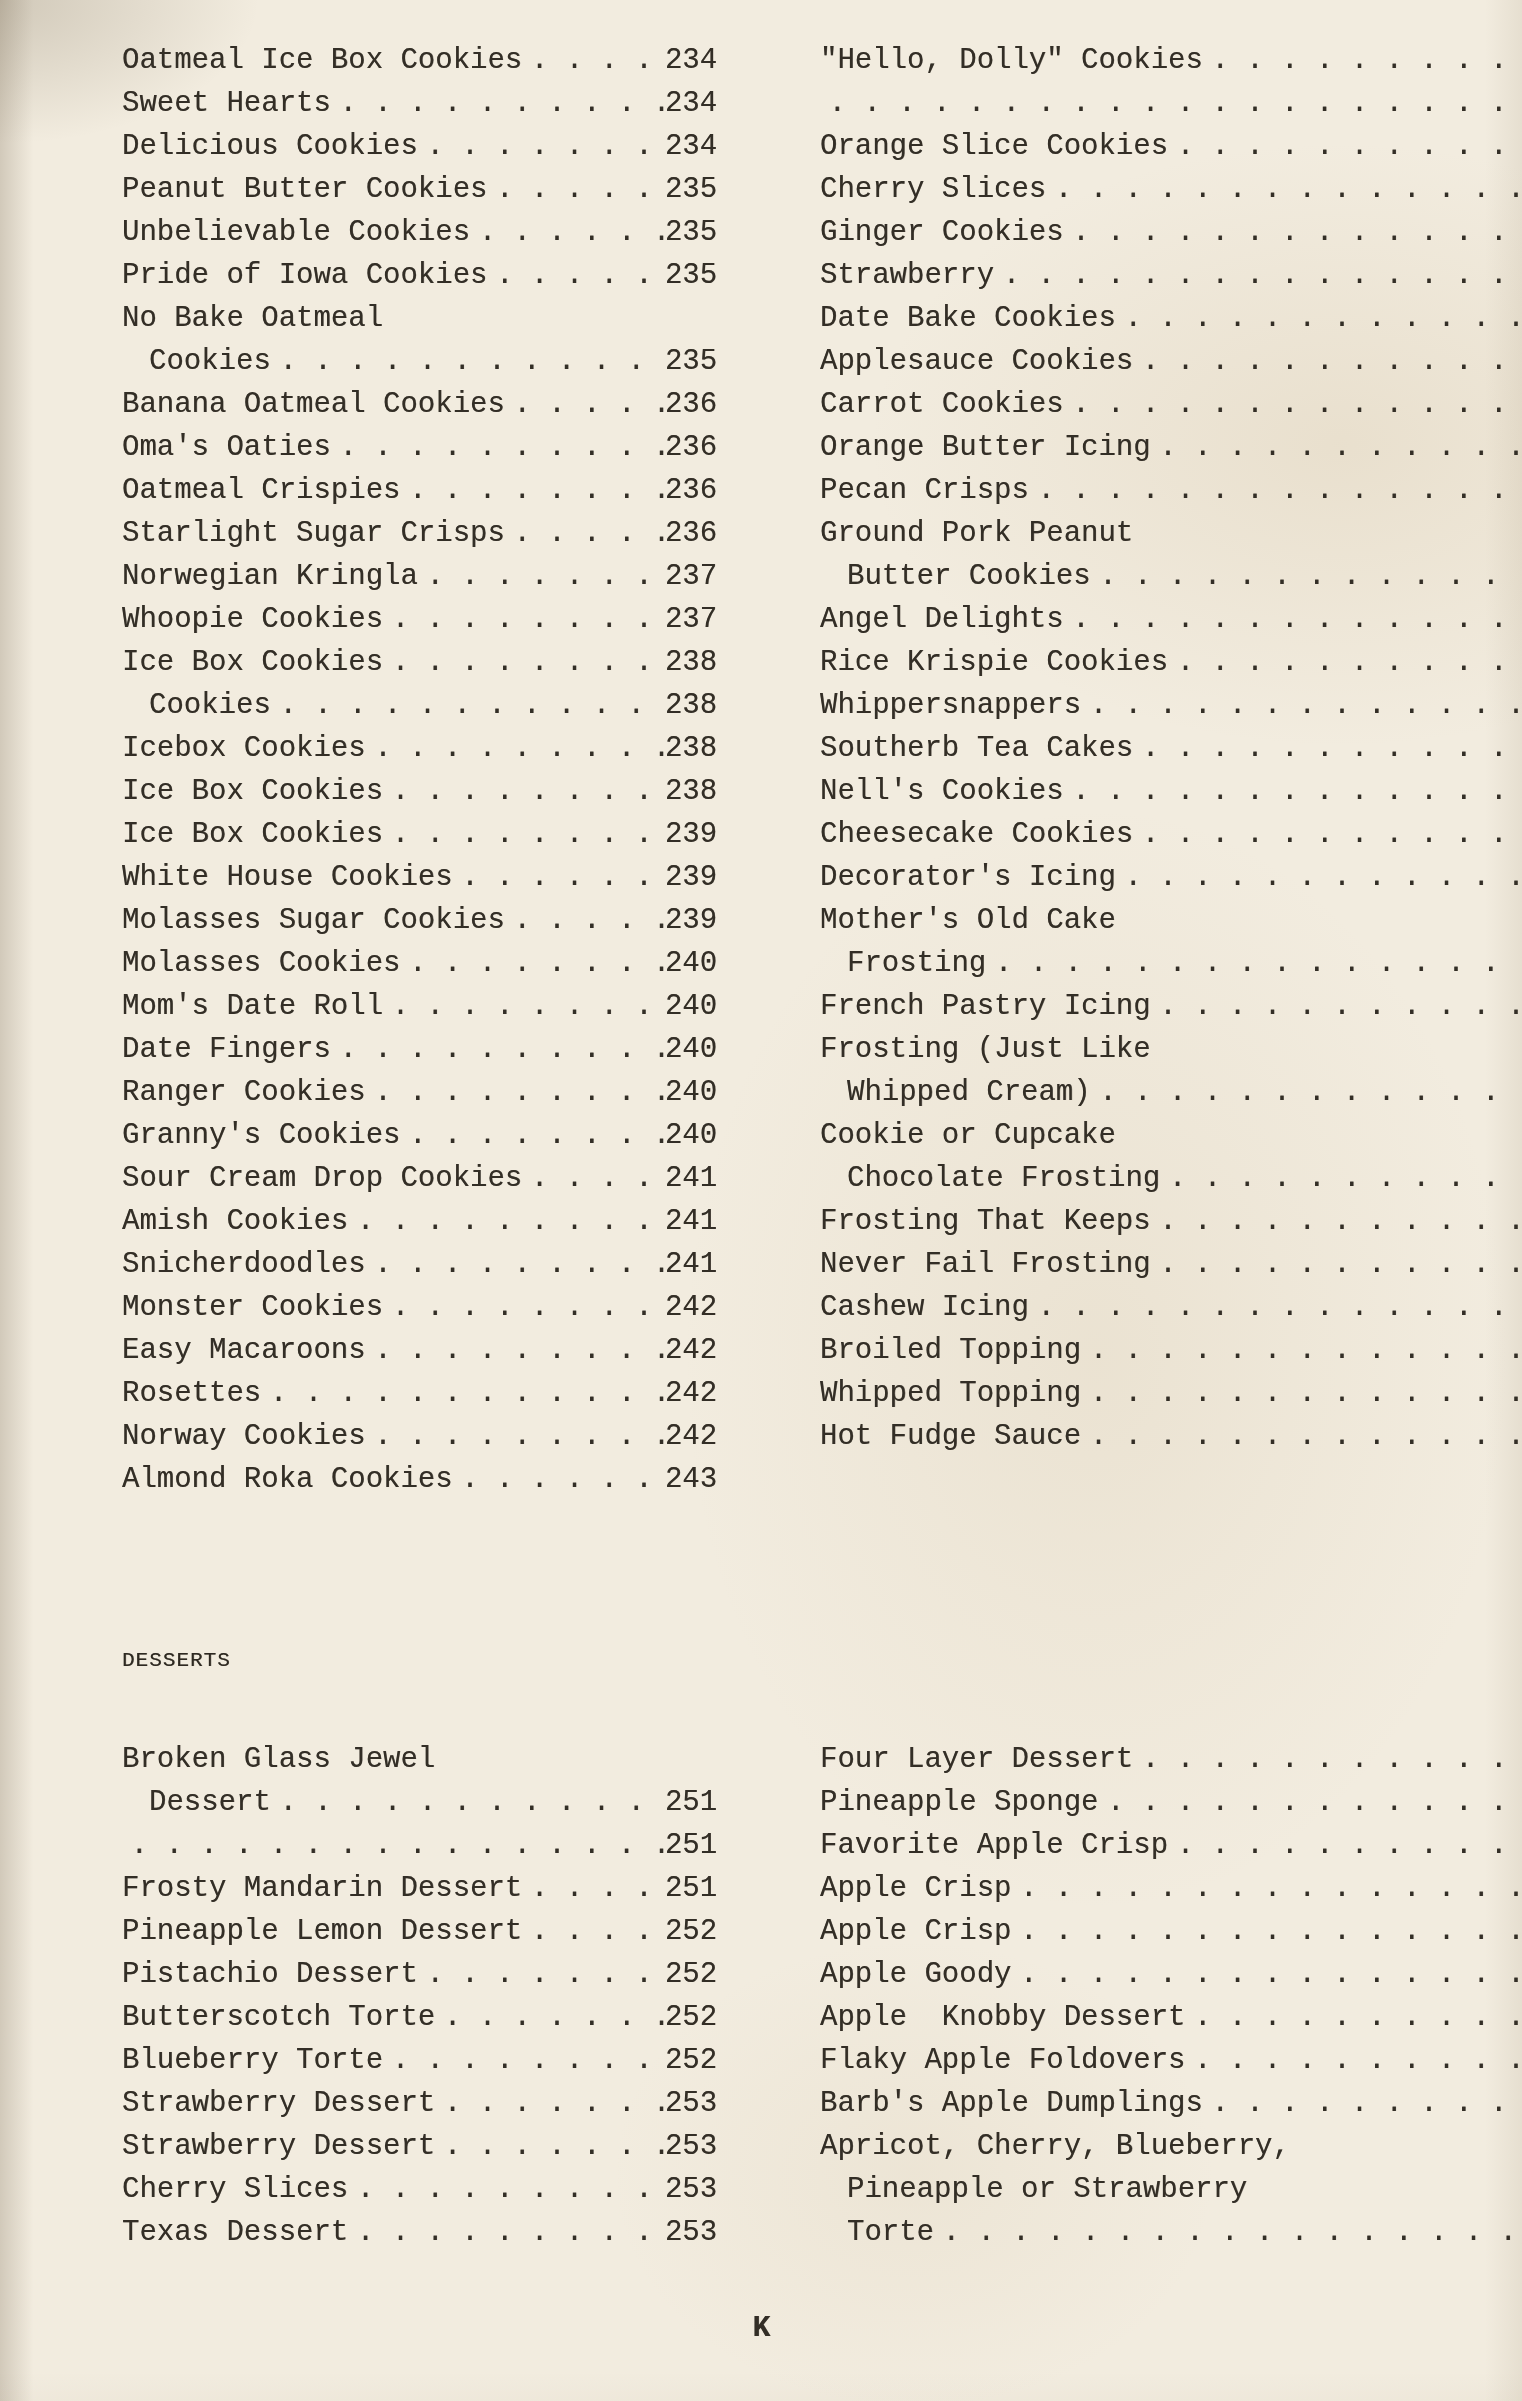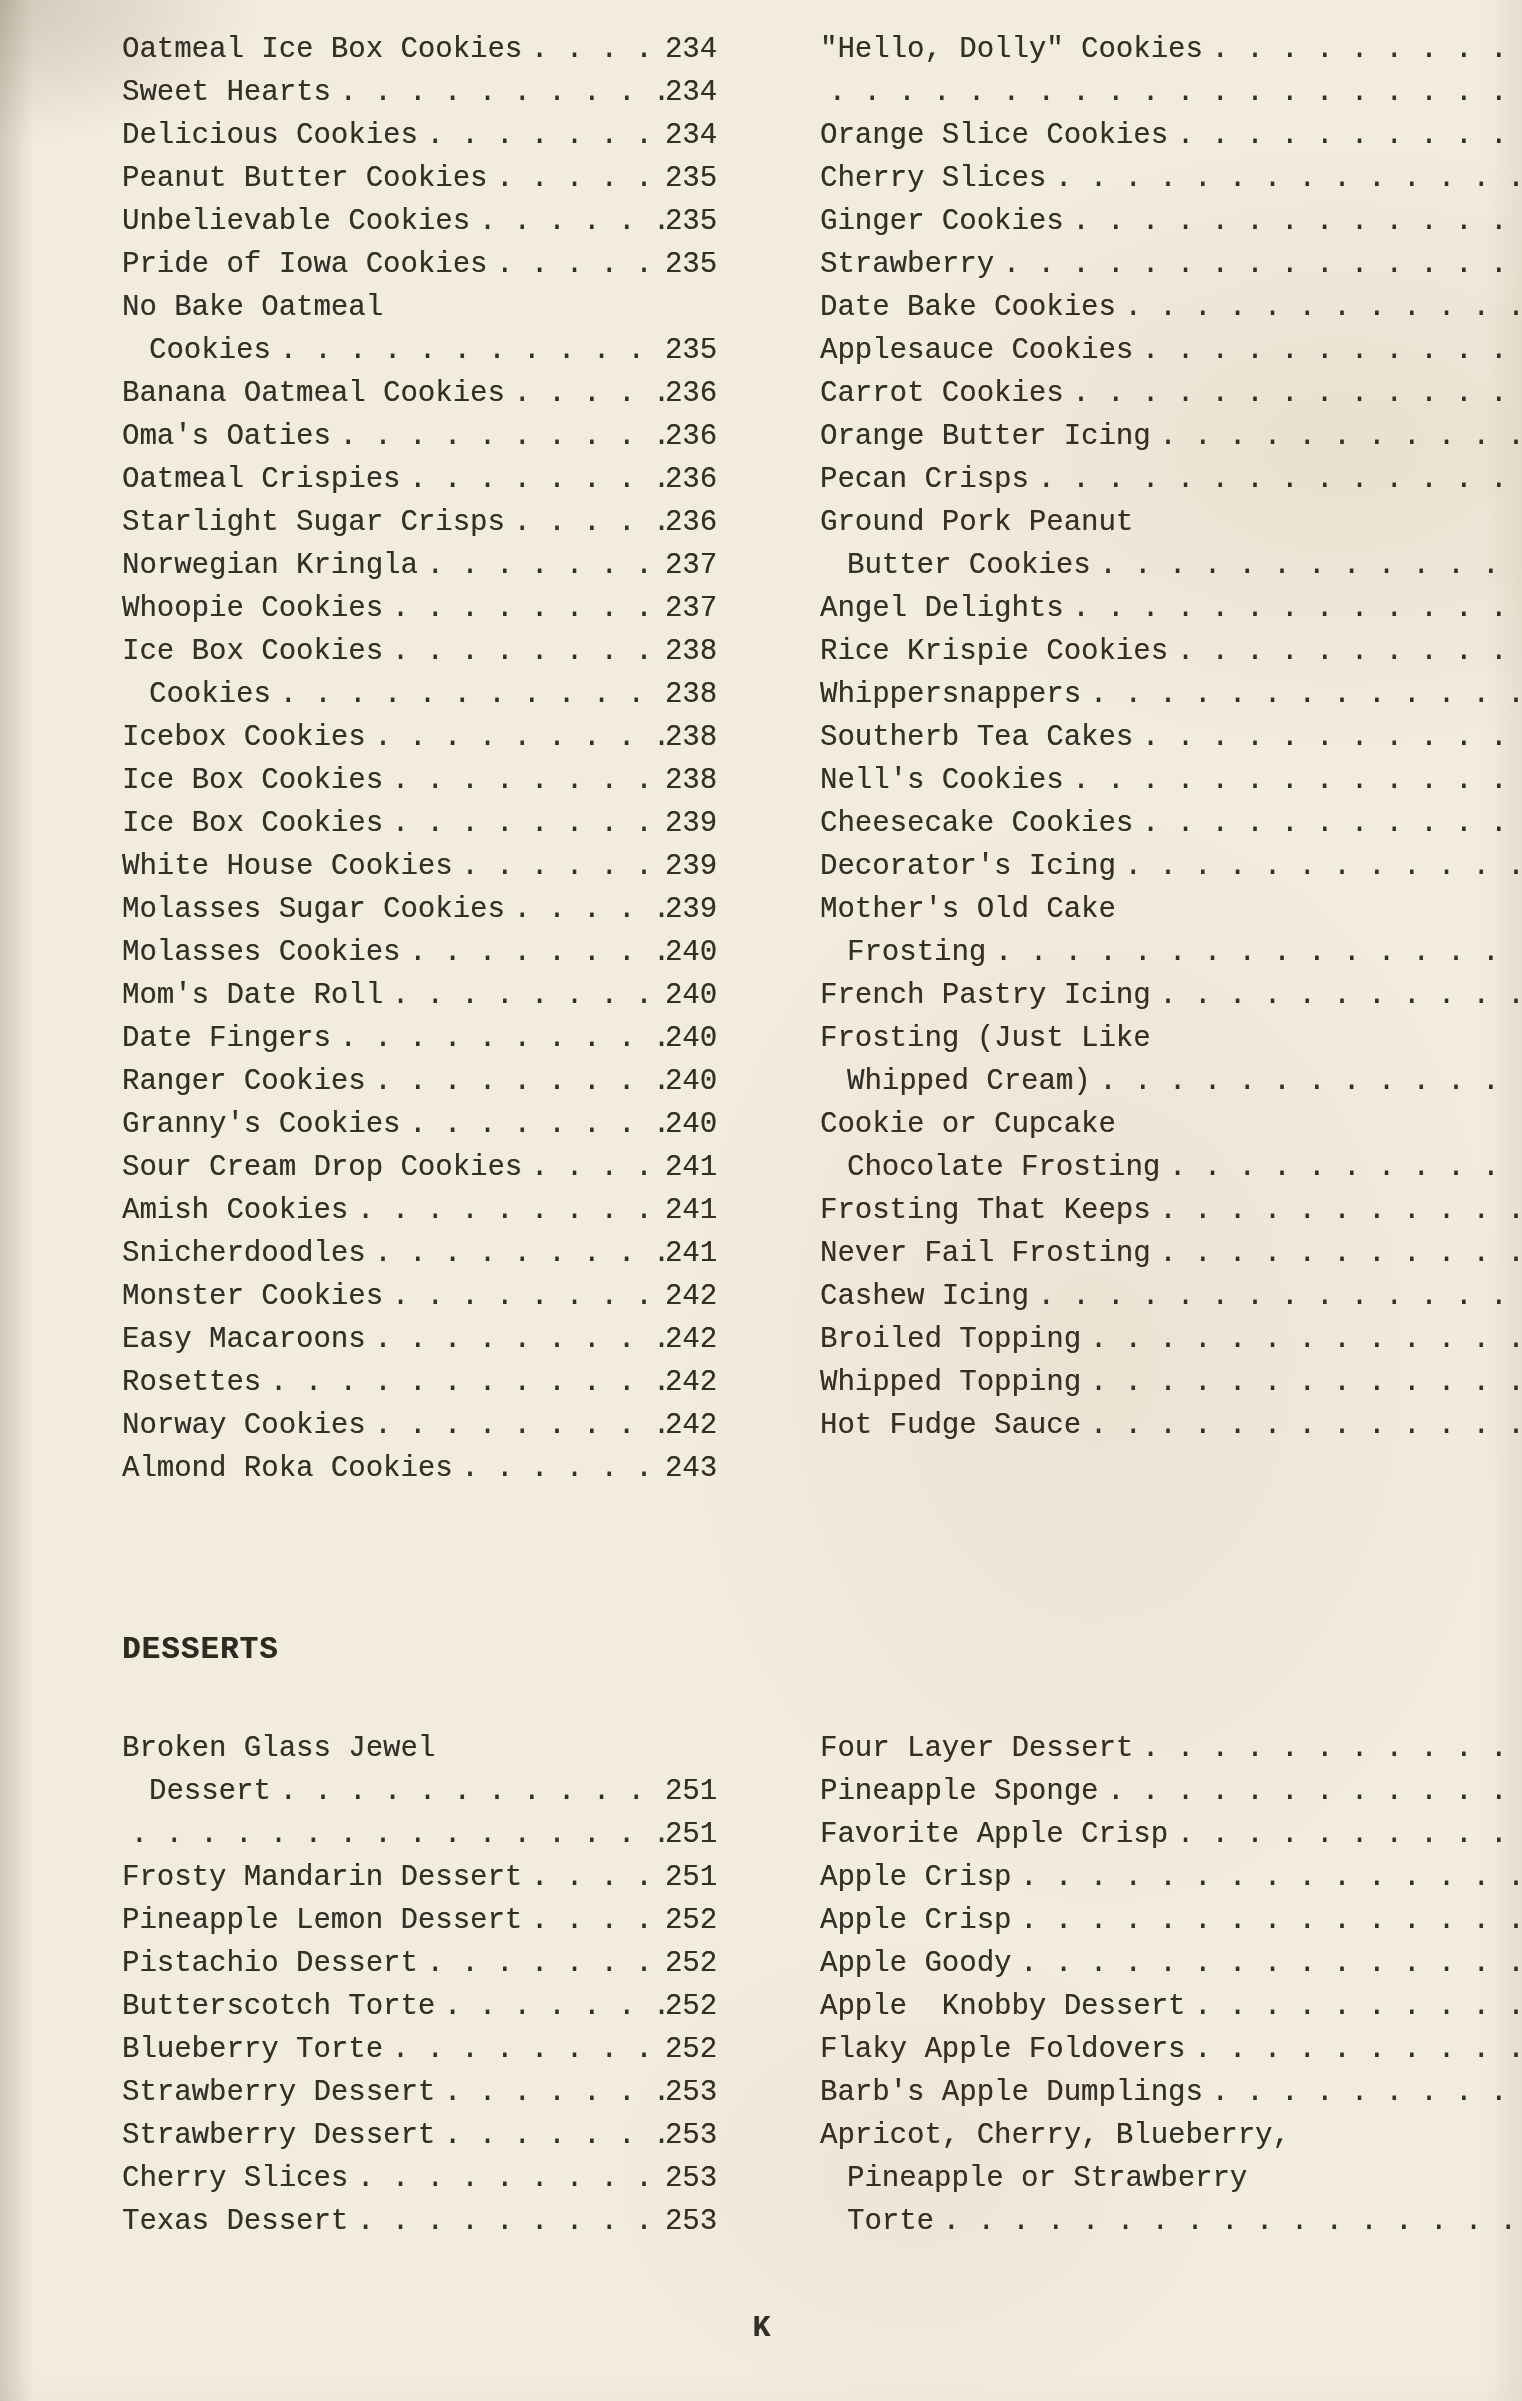--- a/index.html
+++ b/index.html
@@ -24,44 +24,44 @@
         linear-gradient(0deg, rgba(110,92,62,0.10), rgba(110,92,62,0) 4%),
         #f2ecdf;
     }
     .toc {
       position: absolute;
       left: 122px;
       top: 28px;
       width: 1300px;
       color: #332e26;
     }
-    .cols { display: flex; }
+    .cols { display: flex; margin-top: 11px; }
     .col-left { width: 596px; margin-right: 102px; }
     .col-right { flex: 1; }
     .row {
       display: flex;
       align-items: baseline;
       height: 43px;
       font-size: 29px;
       line-height: 43px;
       text-shadow: 0.3px 0.2px 0 rgba(51,46,38,0.55);
     }
     .title { white-space: pre; }
     .cont .title { padding-left: 27px; }
     .leader {
       flex: 1;
       overflow: hidden;
       white-space: nowrap;
       padding: 0 6.7px 0 8.6px;
     }
     .pagenum { min-width: 54px; text-align: center; }
     .heading {
-      font-size: 31px;
+      font-size: 21px;
       line-height: 43px;
-      font-weight: bold;
+      font-weight: normal;
       letter-spacing: 1px;
       margin: 138px 0 56px 0;
       color: #2e2921;
       text-shadow: 0.4px 0.2px 0 rgba(46,41,33,0.6);
     }
     .page-marker {
       position: absolute;
       left: 0;
       width: 1523px;
       top: 2311px;

